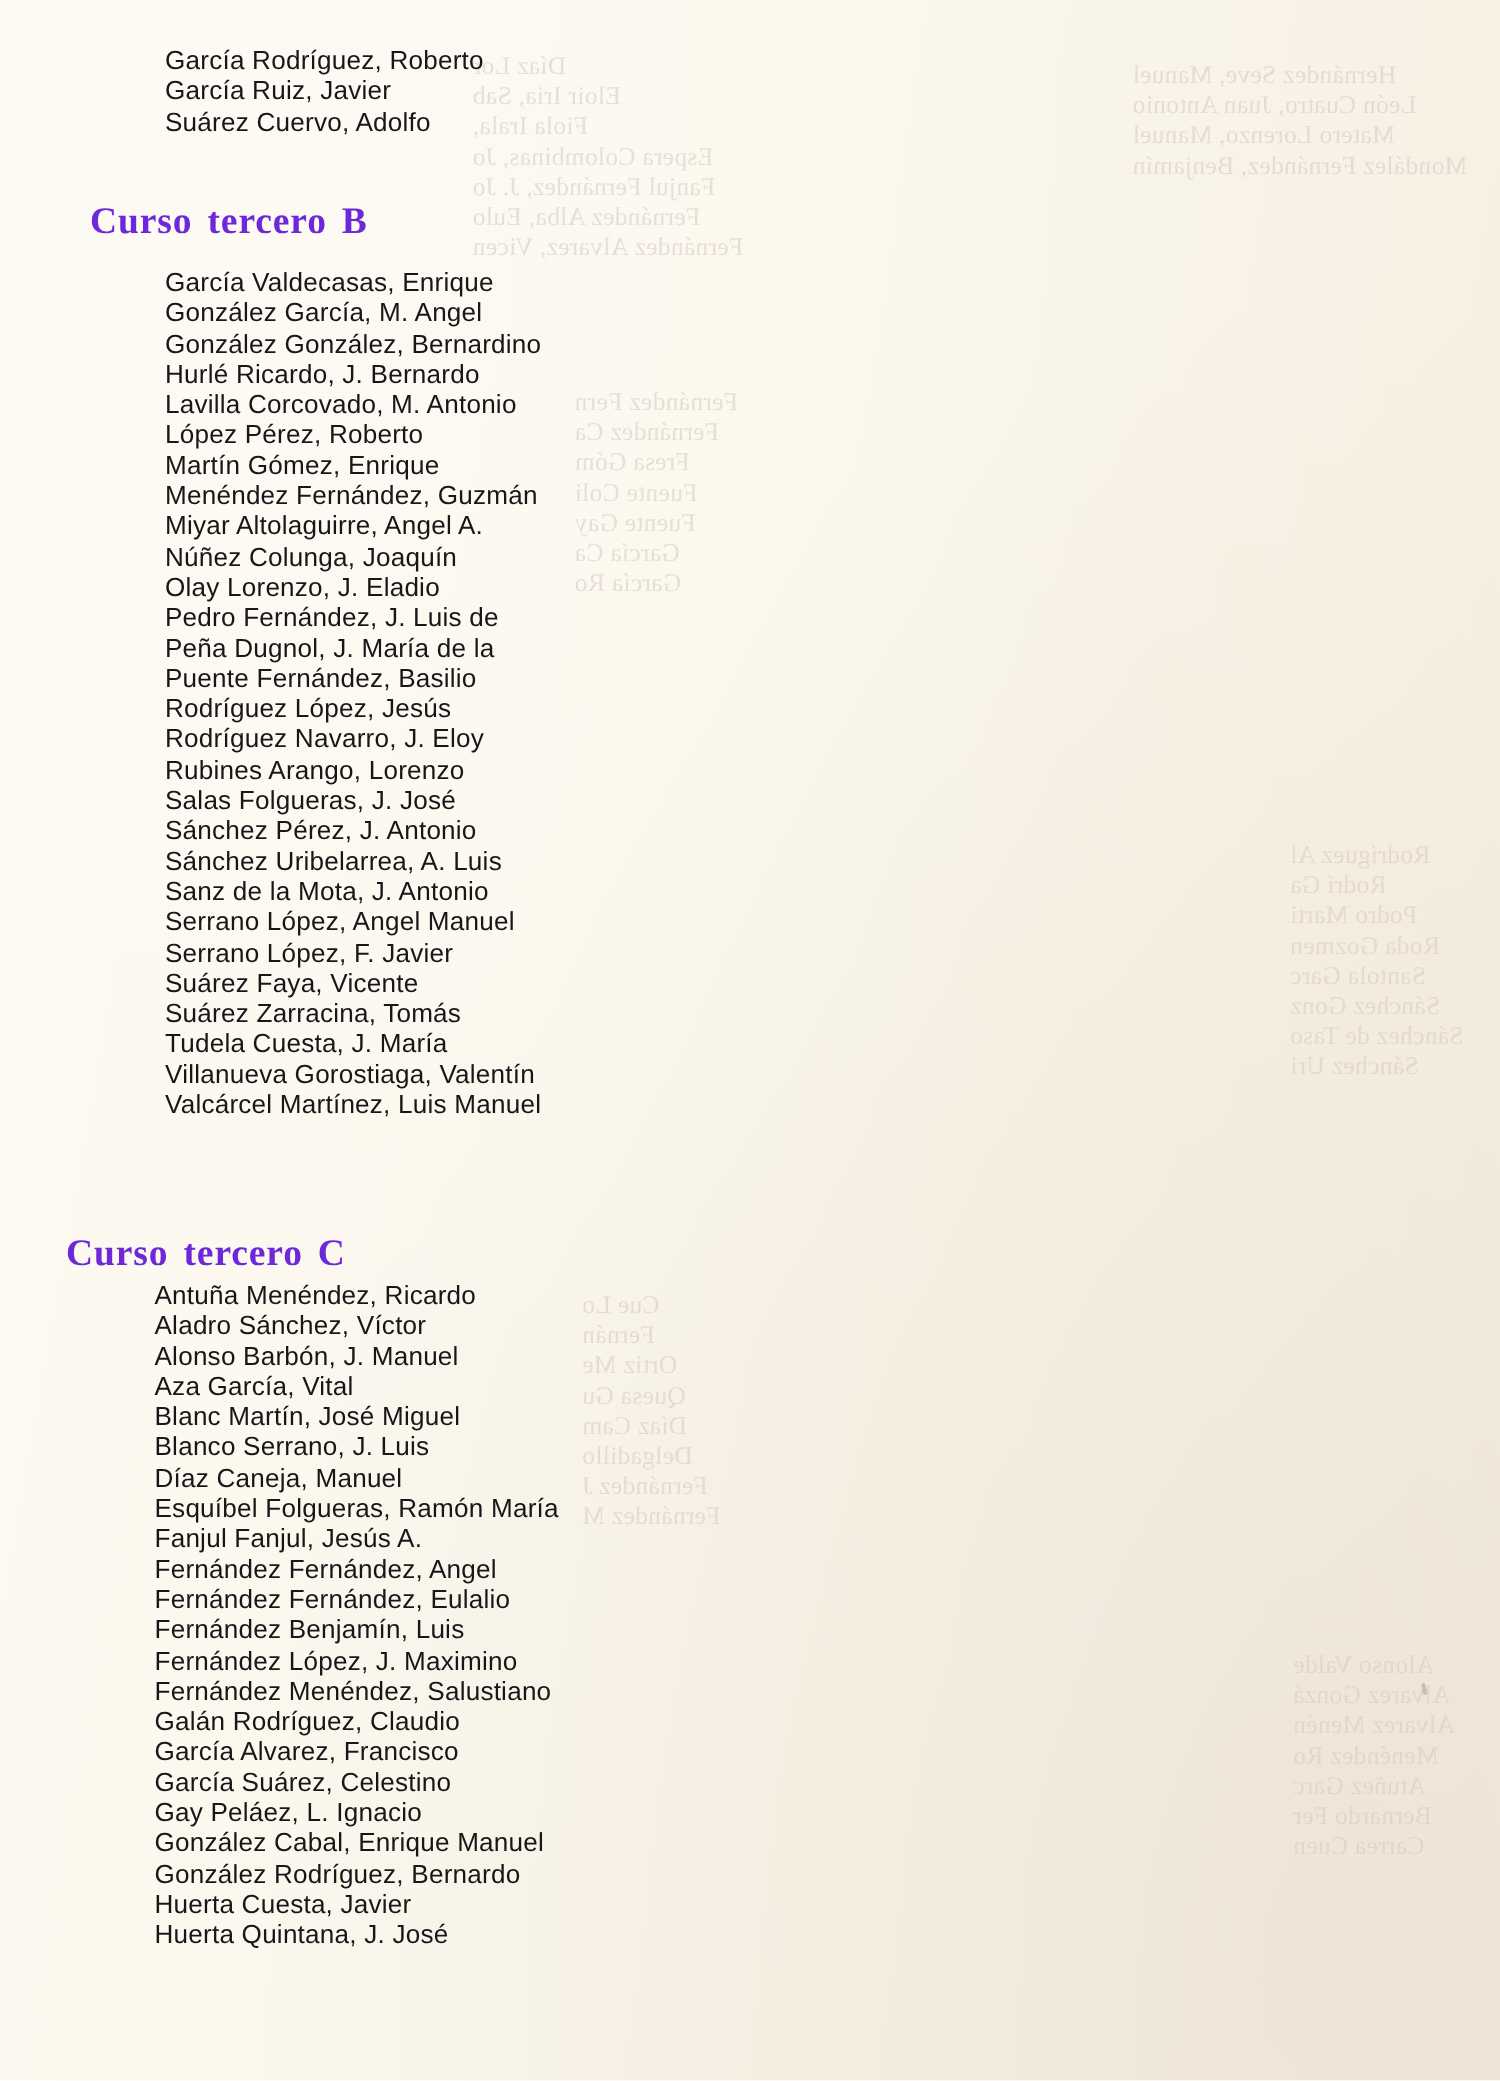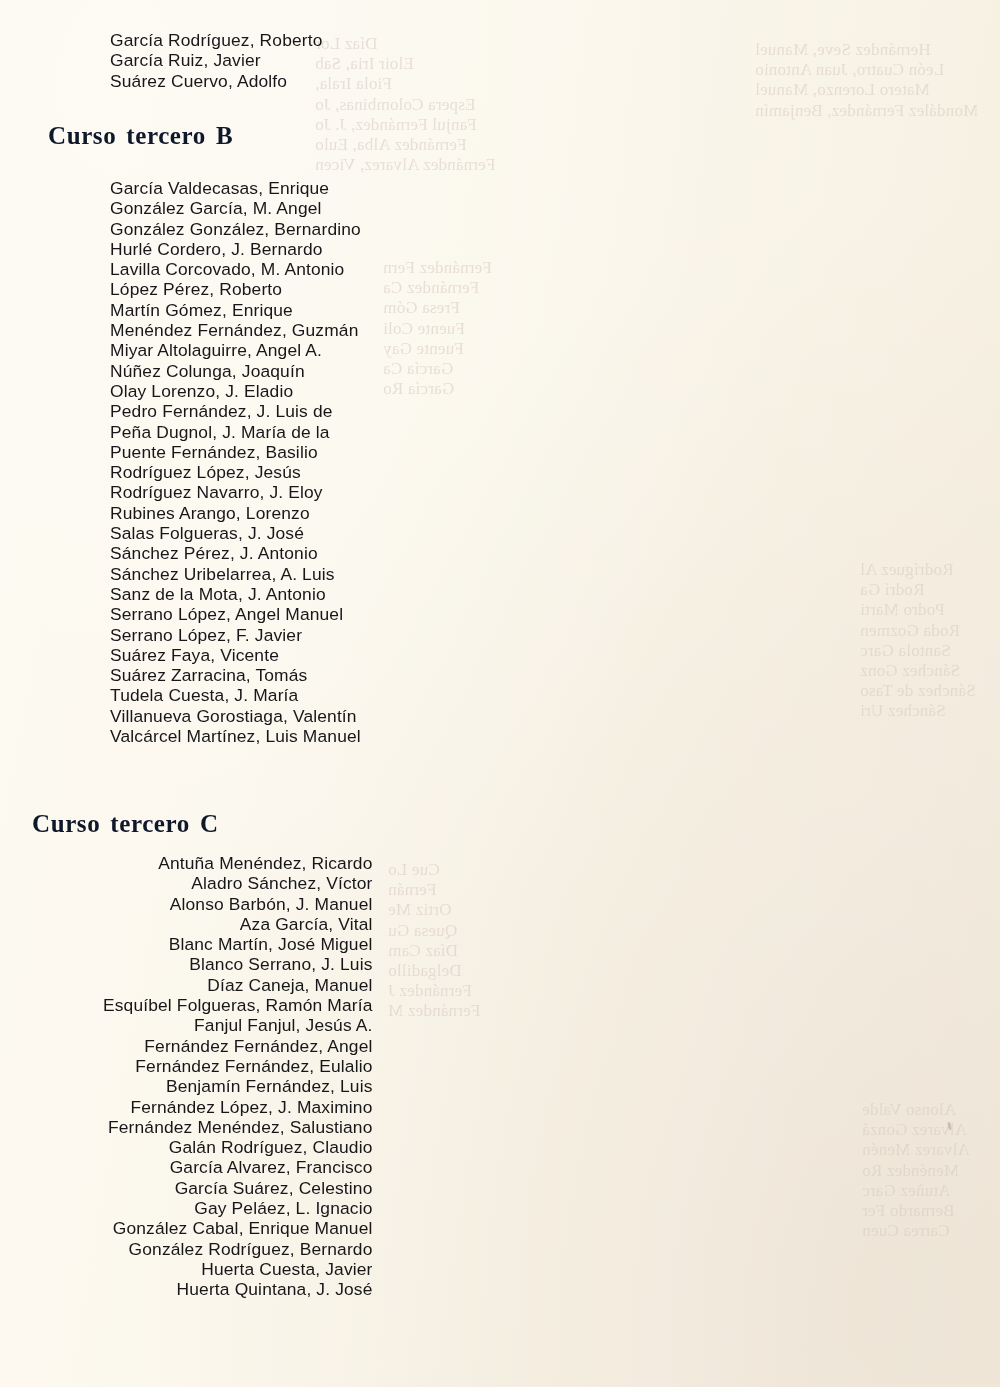--- a/index.html
+++ b/index.html
@@ -67,23 +67,23 @@
   .col-left  { left: 0;   width: 500px; }
   .col-right { left: 500px; width: 500px; }
 
   .block { position: absolute; }
 
   .section-heading {
     font-family: "Liberation Serif", serif;
     font-size: 25px;
     font-weight: 700;
     letter-spacing: .6px;
-    color: #0f172a;
+    color: #6d28d9;
     white-space: nowrap;
-    margin: 4px;
+    margin: 16px;
   }
   .section-heading .word { margin-right: 10px; }
   .section-heading .word:last-child { margin-right: 0; }
 
   .name-list {
     list-style: none;
     margin: 0;
     padding: 0;
     font-size: 17.4px;
     line-height: 20.3px;
@@ -91,21 +91,21 @@
     color: #17171a;
     white-space: nowrap;
   }
   .name-list li { margin: 0; padding: 0; }
 
   
   #lead-names-left   { left: 110px;  top: 30px;  }
   #heading-3b        { left: 44px;   top: 118px; }
   #list-3b           { left: 110px;  top: 178px; }
   #heading-3c        { left: 28px;   top: 806px; }
-  #list-3c           { left: 103px;  top: 853px; text-align: right; }
+  #list-3c           { left: 103px;  top: 853px; }
 
   
   .speck {
     position: absolute;
     width: 3px; height: 8px;
     background: #b9a79c;
     opacity: .65;
     border-radius: 40%;
     z-index: 3;
   }
@@ -171,21 +171,21 @@
       </ul>
 
     <h2 class="section-heading block" id="heading-3b">
       <span class="word">Curso</span><span class="word">tercero</span><span class="word">B</span>
     </h2>
 
     <ul class="name-list block" id="list-3b">
         <li>García Valdecasas, Enrique</li>
         <li>González García, M. Angel</li>
         <li>González González, Bernardino</li>
-        <li>Hurlé Cordero, J. Bernardo</li>
+        <li>Hurlé Ricardo, J. Bernardo</li>
         <li>Lavilla Corcovado, M. Antonio</li>
         <li>López Pérez, Roberto</li>
         <li>Martín Gómez, Enrique</li>
         <li>Menéndez Fernández, Guzmán</li>
         <li>Miyar Altolaguirre, Angel A.</li>
         <li>Núñez Colunga, Joaquín</li>
         <li>Olay Lorenzo, J. Eladio</li>
         <li>Pedro Fernández, J. Luis de</li>
         <li>Peña Dugnol, J. María de la</li>
         <li>Puente Fernández, Basilio</li>
@@ -214,21 +214,21 @@
         <li>Aladro Sánchez, Víctor</li>
         <li>Alonso Barbón, J. Manuel</li>
         <li>Aza García, Vital</li>
         <li>Blanc Martín, José Miguel</li>
         <li>Blanco Serrano, J. Luis</li>
         <li>Díaz Caneja, Manuel</li>
         <li>Esquíbel Folgueras, Ramón María</li>
         <li>Fanjul Fanjul, Jesús A.</li>
         <li>Fernández Fernández, Angel</li>
         <li>Fernández Fernández, Eulalio</li>
-        <li>Benjamín Fernández, Luis</li>
+        <li>Fernández Benjamín, Luis</li>
         <li>Fernández López, J. Maximino</li>
         <li>Fernández Menéndez, Salustiano</li>
         <li>Galán Rodríguez, Claudio</li>
         <li>García Alvarez, Francisco</li>
         <li>García Suárez, Celestino</li>
         <li>Gay Peláez, L. Ignacio</li>
         <li>González Cabal, Enrique Manuel</li>
         <li>González Rodríguez, Bernardo</li>
         <li>Huerta Cuesta, Javier</li>
         <li>Huerta Quintana, J. José</li>

